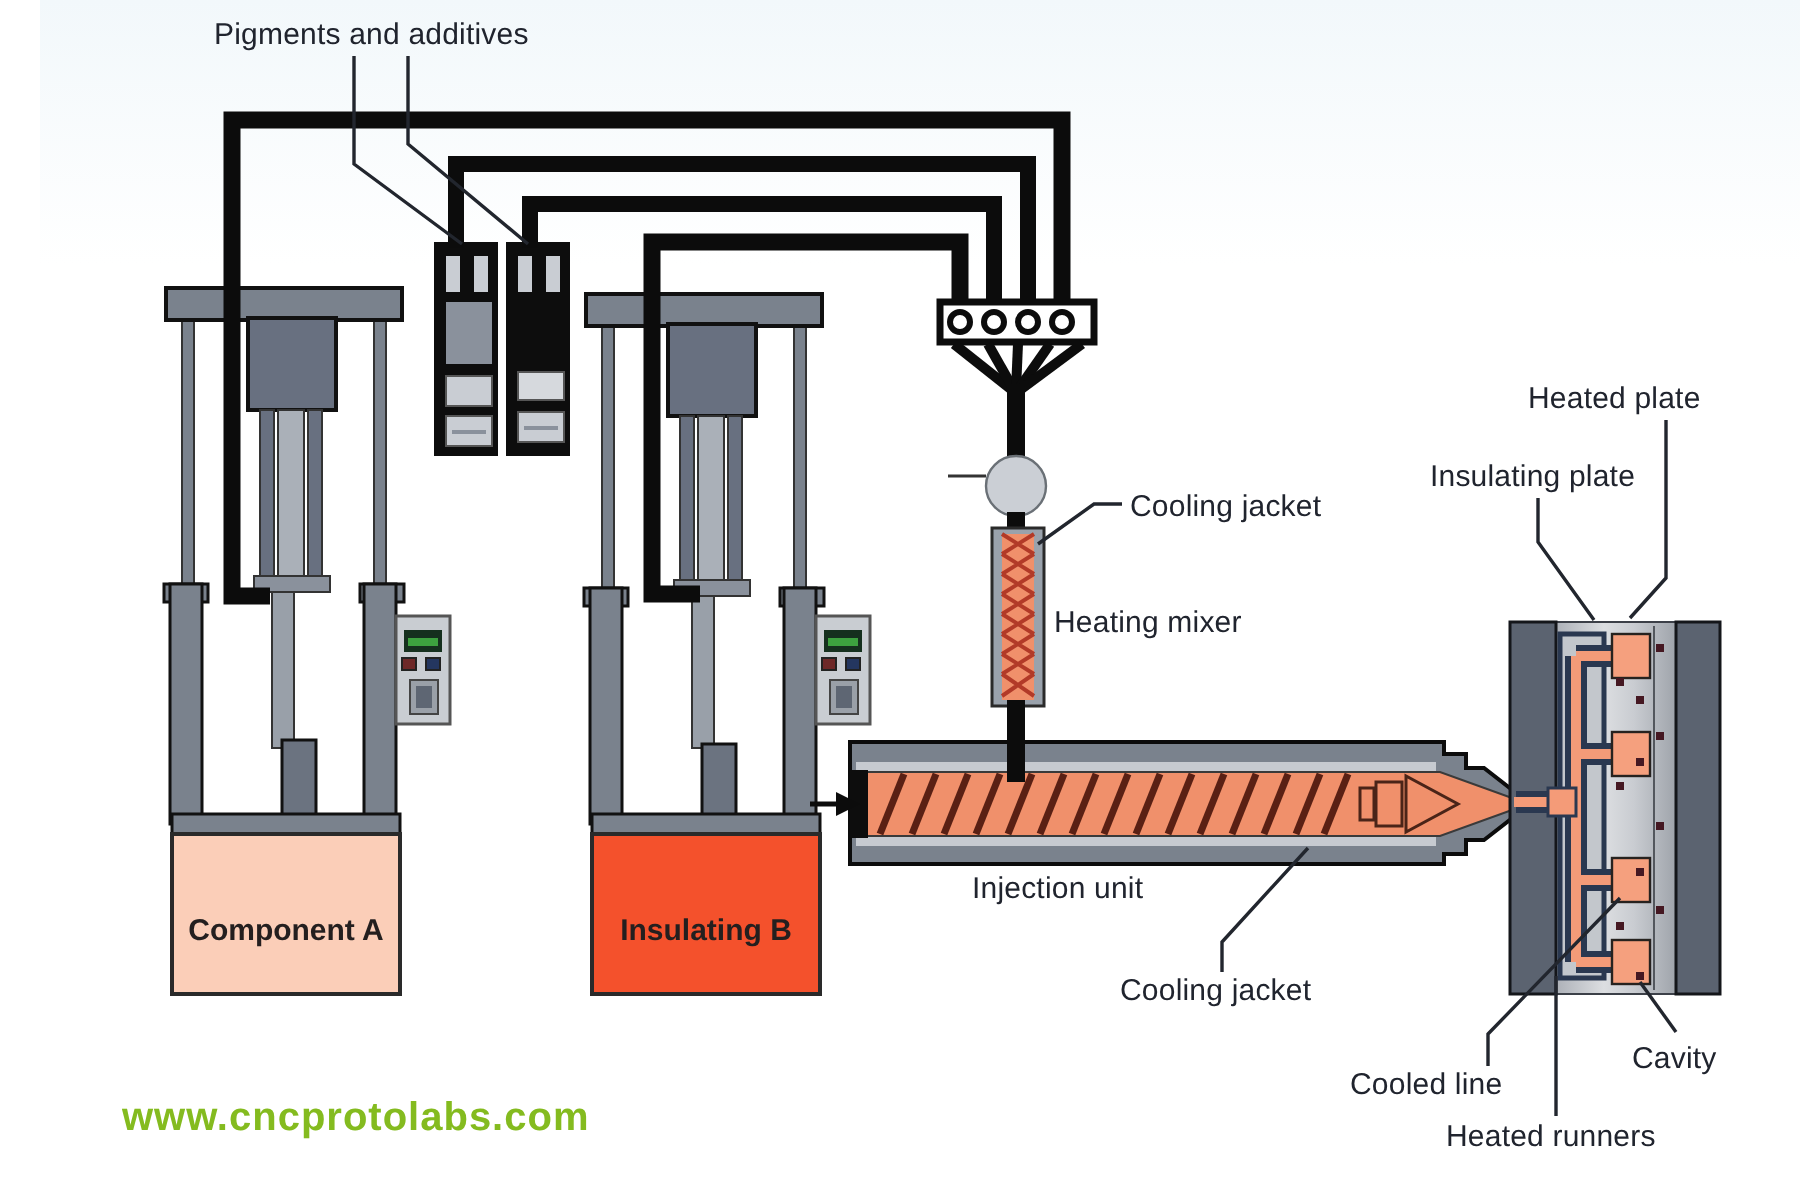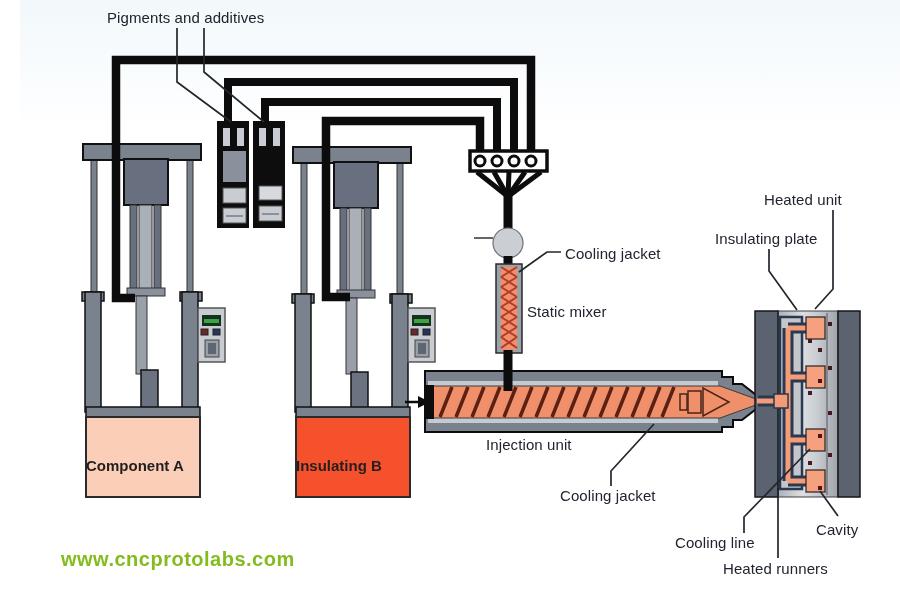--- a/index.html
+++ b/index.html
@@ -8,21 +8,21 @@
     background:linear-gradient(180deg,#f2f8fb 0%,#ffffff 22%,#ffffff 100%);
     font-family:"Liberation Sans", sans-serif;
     margin-left:20px;
   }
   #diagram-svg{position:absolute;left:0;top:0;}
   .lbl{
     position:absolute;font-size:15px;font-weight:400;color:#20242e;
     white-space:nowrap;letter-spacing:.1px;
   }
   .tank-lbl{
-    position:absolute;width:114px;font-size:15px;
+    position:absolute;width:114px;text-align:center;font-size:15px;
     font-weight:600;color:#241f1f;white-space:nowrap;
   }
   .watermark{
     position:absolute;left:41px;top:548px;font-size:20px;font-weight:700;
     color:#84bb1f;letter-spacing:.5px;
   }
 </style>
 </head>
 <body>
 
@@ -221,24 +221,24 @@
     <path d="M813,210 V289 L795,309"></path>
     <path d="M749,249 V271 L777,310"></path>
     <path d="M724,533 V517 L790,449"></path>
     <path d="M758,558 V488"></path>
     <path d="M800,491 L818,516"></path>
   </g>
 </svg>
 
   <div class="lbl" style="left:87px;top:9px">Pigments and additives</div>
   <div class="lbl" style="left:545px;top:245px">Cooling jacket</div>
-  <div class="lbl" style="left:507px;top:303px">Static mixer</div>
+  <div class="lbl" style="left:507px;top:303px">Heating mixer</div>
   <div class="lbl" style="left:466px;top:436px">Injection unit</div>
   <div class="lbl" style="left:540px;top:487px">Cooling jacket</div>
-  <div class="lbl" style="left:744px;top:191px">Heated unit</div>
+  <div class="lbl" style="left:744px;top:191px">Heated plate</div>
   <div class="lbl" style="left:695px;top:230px">Insulating plate</div>
-  <div class="lbl" style="left:655px;top:534px">Cooling line</div>
+  <div class="lbl" style="left:655px;top:534px">Cooled line</div>
   <div class="lbl" style="left:703px;top:560px">Heated runners</div>
   <div class="lbl" style="left:796px;top:521px">Cavity</div>
   <div class="tank-lbl" style="left:66px;top:457px">Component A</div>
   <div class="tank-lbl" style="left:276px;top:457px">Insulating B</div>
   <div class="watermark">www.cncprotolabs.com</div>
 </div>
 
 </body></html>

